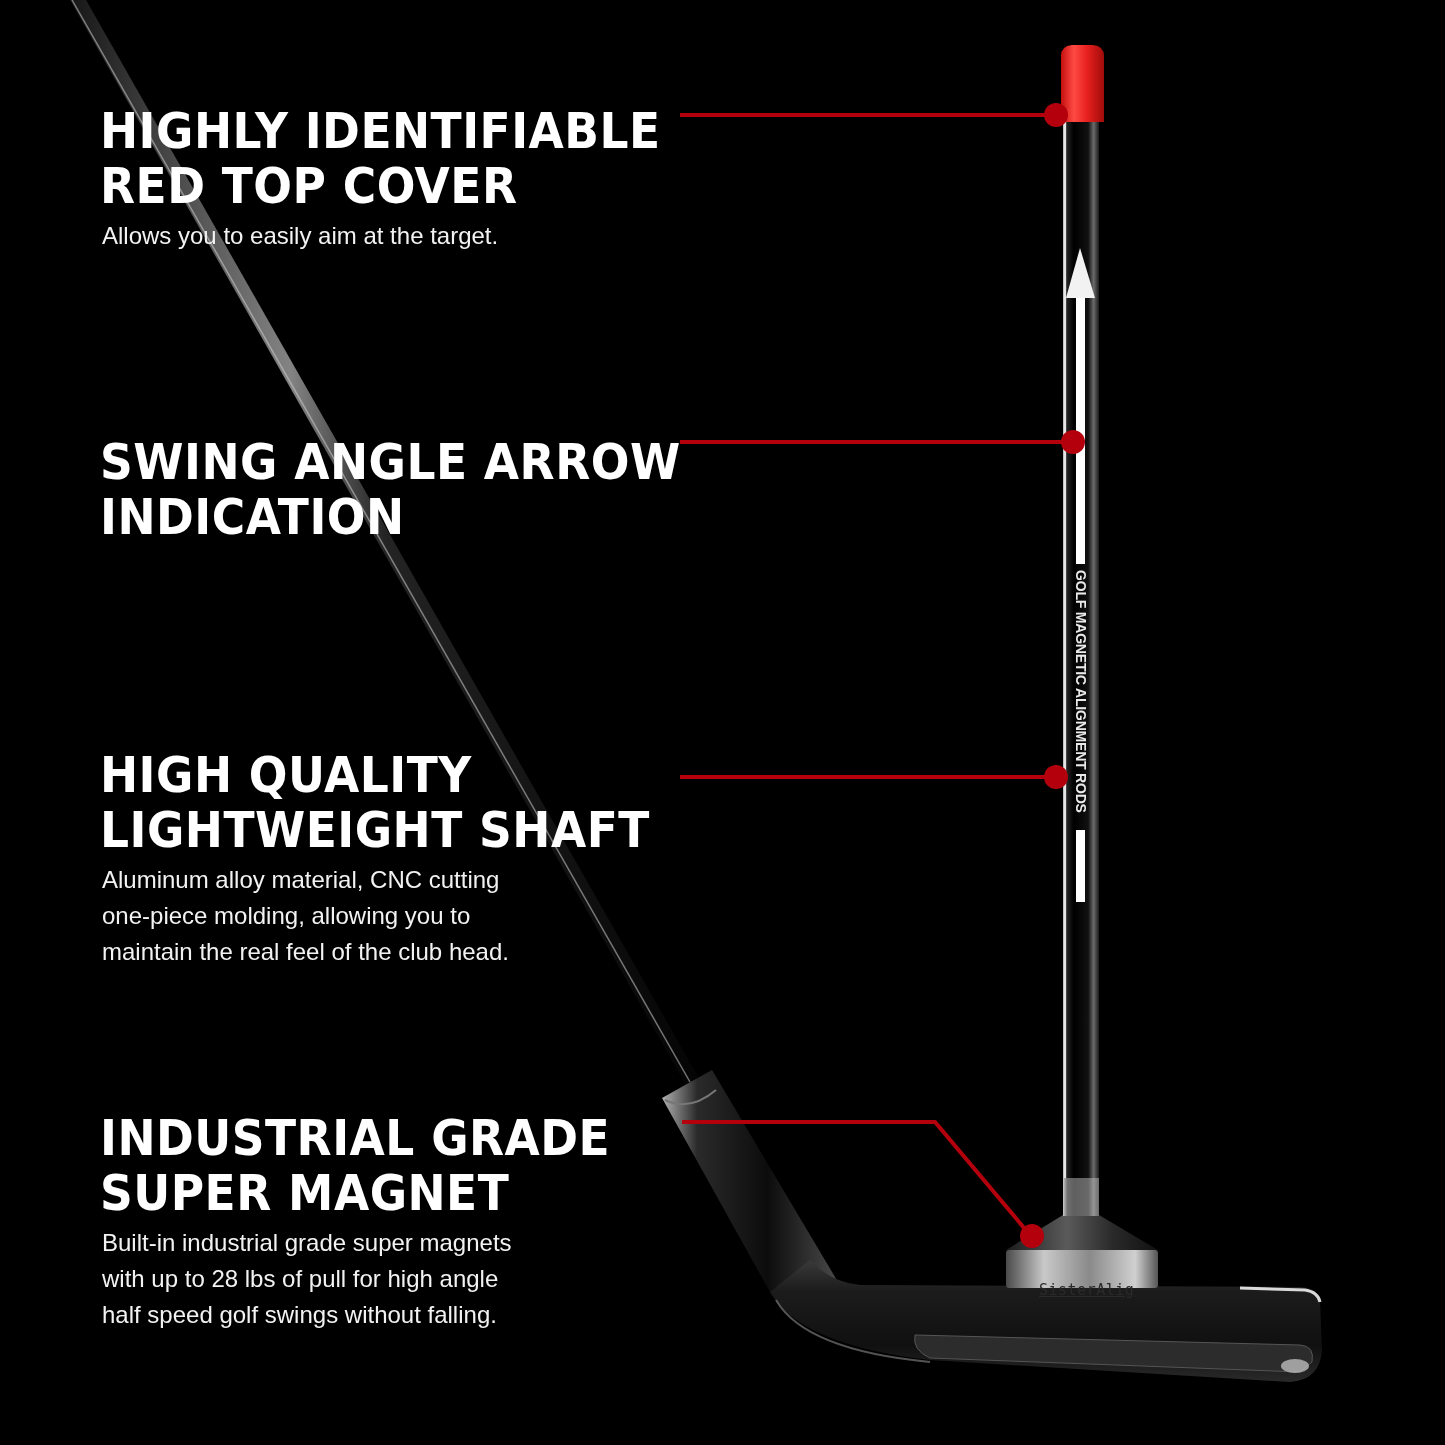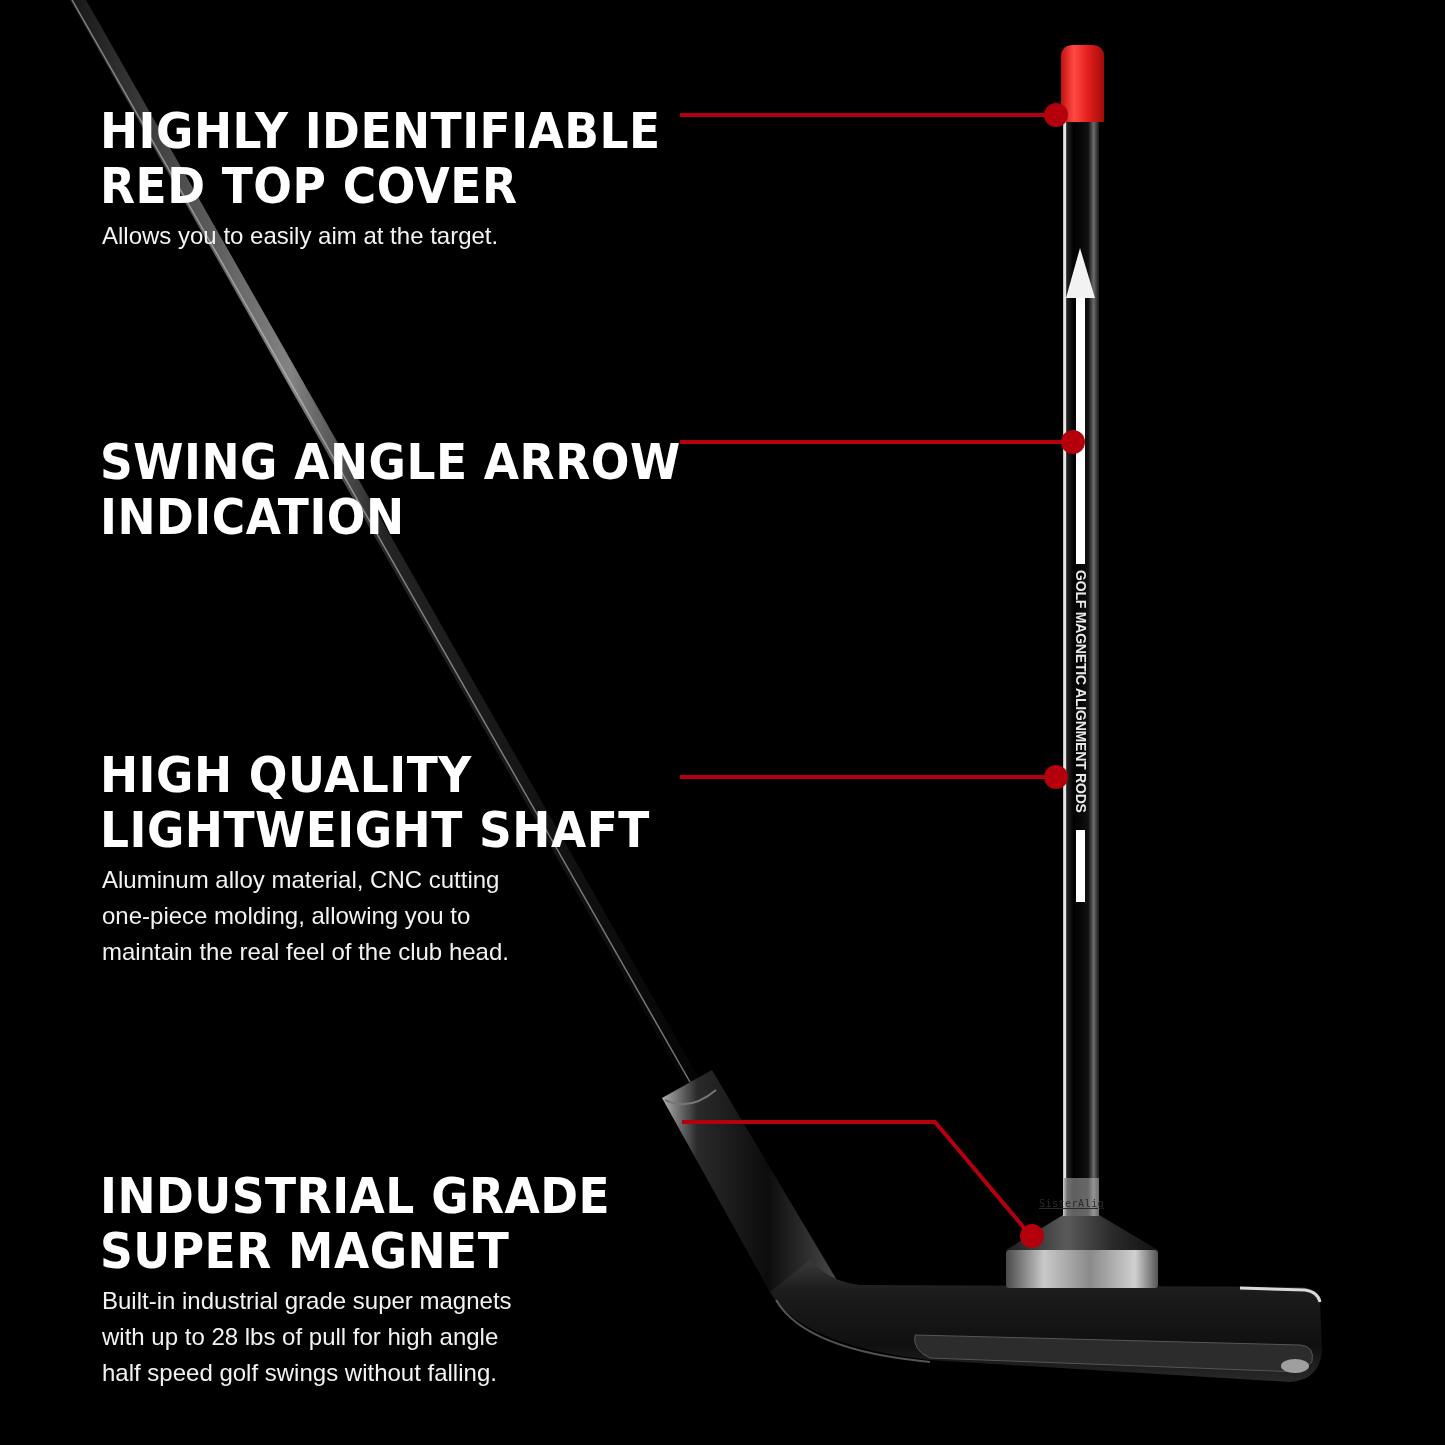--- a/index.html
+++ b/index.html
@@ -16,22 +16,22 @@
     margin: 4px 0 0 2px; font-family: "Liberation Sans", sans-serif; font-weight: normal;
     font-size: 24px; line-height: 36px; color: #f2f2f2; white-space: pre-line;
   }
   .rod-label {
     position: absolute; left: 1070px; top: 563px; width: 22px; height: 256px;
     writing-mode: vertical-rl; color: #eaeaea; font-family: "Liberation Sans", sans-serif;
     font-size: 14px; font-weight: bold; letter-spacing: -0.2px; text-align: center; line-height: 22px;
     white-space: nowrap;
   }
   .brand {
-    position: absolute; left: 1039px; top: 1198px; font-family: "DejaVu Sans Mono", monospace;
-    font-size: 10px; color: #2a2a2a; text-decoration: underline; letter-spacing: 0.5px;
+    position: absolute; left: 1039px; top: 1281px; font-family: "DejaVu Sans Mono", monospace;
+    font-size: 15px; color: #2a2a2a; text-decoration: underline; letter-spacing: 0.5px;
   }
 </style>
 </head>
 <body>
 
 <div class="stage">
 
   <svg class="art" width="1445" height="1445" viewBox="0 0 1445 1445">
     <defs>
       <linearGradient id="shaftGrad" x1="0" y1="0" x2="1" y2="0">
@@ -155,21 +155,21 @@
   <div class="feature" style="top:748px;">
     <h2>
       <span>HIGH QUALITY</span><br>
       <span>LIGHTWEIGHT SHAFT</span>
     </h2>
     <p>Aluminum alloy material, CNC cutting
 one-piece molding, allowing you to
 maintain the real feel of the club head.</p>
   </div>
 
-  <div class="feature" style="top:1169px;">
+  <div class="feature" style="top:1111px;">
     <h2>
       <span>INDUSTRIAL GRADE</span><br>
       <span>SUPER MAGNET</span>
     </h2>
     <p>Built-in industrial grade super magnets
 with up to 28 lbs of pull for high angle
 half speed golf swings without falling.</p>
   </div>
 
 </div>

